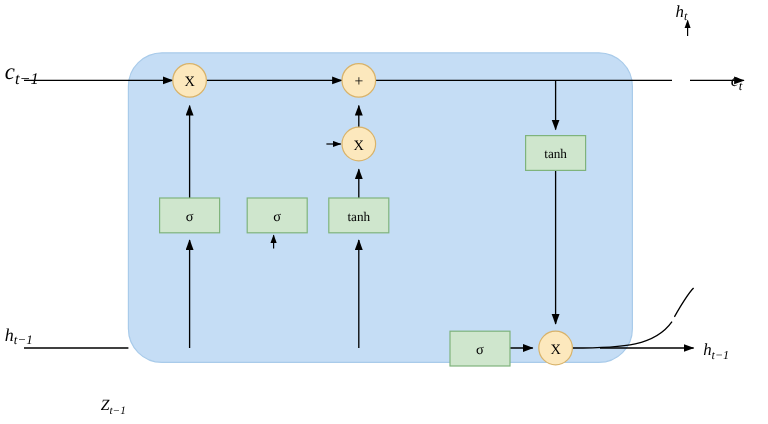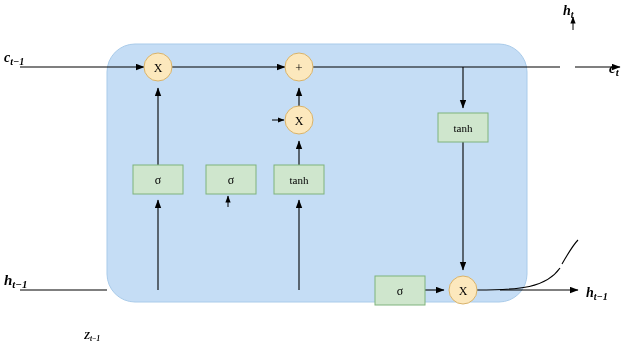--- a/index.html
+++ b/index.html
@@ -19,21 +19,20 @@
     position: absolute;
     left: 0;
     top: 0;
   }
   .lbl {
     position: absolute;
     font-family: "Liberation Serif", serif;
     color: #000000;
     white-space: nowrap;
     font-style: italic;
-    font-weight: bold;
   }
   .lbl .sub {
     font-size: 0.72em;
     vertical-align: -0.28em;
     font-style: italic;
   }
   .node-text {
     font-family: "Liberation Serif", serif;
     fill: #000000;
   }
@@ -116,27 +115,27 @@
     <g>
       <rect x="438" y="113" width="50" height="29" fill="#cfe6cd" stroke="#7fb37c" stroke-width="1"></rect>
       <text class="node-text" x="463" y="132" text-anchor="middle" font-size="11">tanh</text>
     </g>
     <g>
       <rect x="375" y="276" width="50" height="29" fill="#cfe6cd" stroke="#7fb37c" stroke-width="1"></rect>
       <text class="node-text" x="400" y="295" text-anchor="middle" font-size="12">σ</text>
     </g>
   </svg>
 
-  <div class="lbl" style="left:4px; top:50px; font-size:14px;">
+  <div class="lbl" style="left:4px; top:50px; font-size:19px;">
     <span>c</span><span class="sub">t−1</span>
   </div>
   <div class="lbl" style="left:4px; top:272px; font-size:15px;">
     <span>h</span><span class="sub">t−1</span>
   </div>
-  <div class="lbl" style="left:84px; top:330px; font-size:10px;">
+  <div class="lbl" style="left:84px; top:330px; font-size:13px;">
     <span>Z</span><span class="sub">t−1</span>
   </div>
   <div class="lbl" style="left:609px; top:60px; font-size:15px;">
     <span>c</span><span class="sub">t</span>
   </div>
   <div class="lbl" style="left:563px; top:3px; font-size:14px;">
     <span>h</span><span class="sub">t</span>
   </div>
   <div class="lbl" style="left:586px; top:285px; font-size:14px;">
     <span>h</span><span class="sub">t−1</span>

